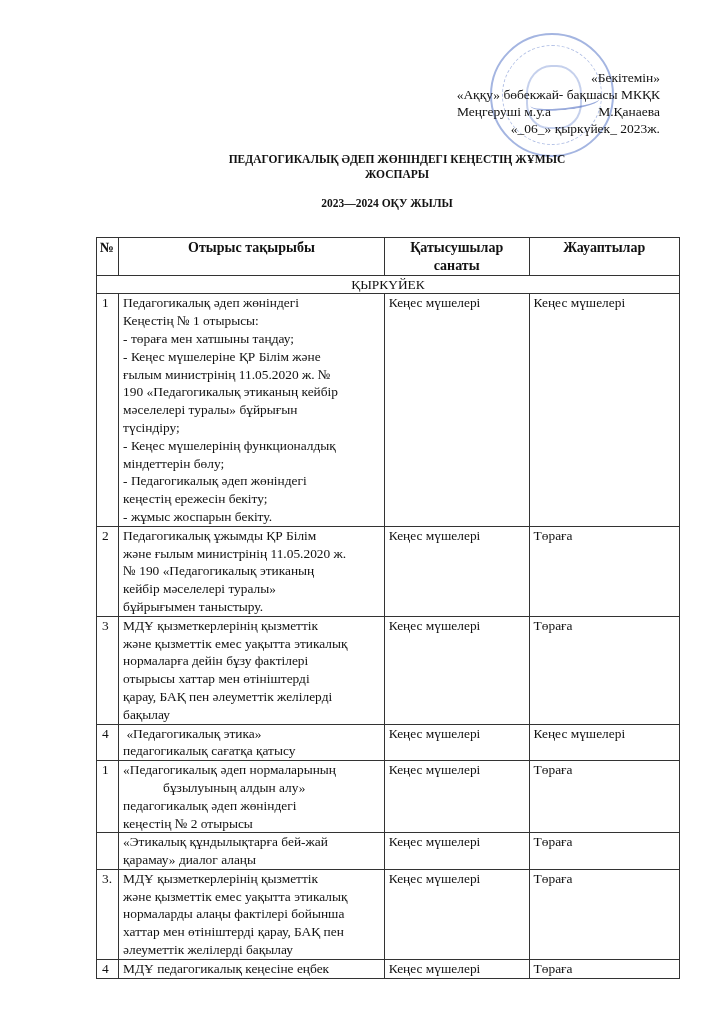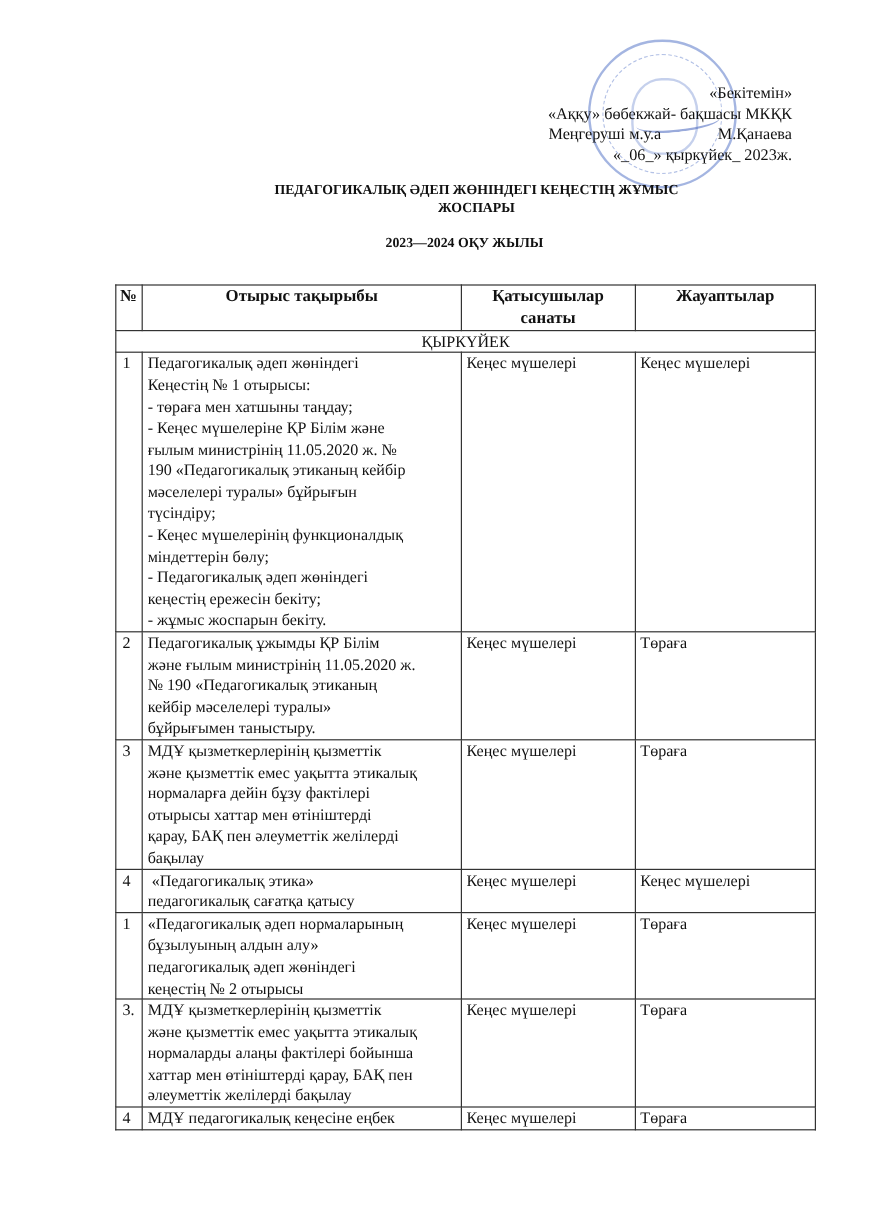--- a/index.html
+++ b/index.html
@@ -115,23 +115,32 @@
           <span class="line" style="white-space: pre;"> «Педагогикалық этика»</span>
           <span class="line" style="white-space: pre;">педагогикалық сағатқа қатысу</span>
         </td>
         <td>Кеңес мүшелері</td>
         <td>Кеңес мүшелері</td>
       </tr>
       <tr>
         <td class="num">1</td>
         <td>
           <span class="line" style="white-space: pre;">«Педагогикалық әдеп нормаларының</span>
-          <span class="line" style="white-space: pre;">бұзылуының алдын алу»</span>
+          <span class="line" style="white-space: pre; margin-left: 40px;">бұзылуының алдын алу»</span>
           <span class="line" style="white-space: pre;">педагогикалық әдеп жөніндегі</span>
           <span class="line" style="white-space: pre;">кеңестің № 2 отырысы</span>
+        </td>
+        <td>Кеңес мүшелері</td>
+        <td>Төраға</td>
+      </tr>
+      <tr>
+        <td class="num"></td>
+        <td>
+          <span class="line" style="white-space: pre;">«Этикалық құндылықтарға бей-жай</span>
+          <span class="line" style="white-space: pre;">қарамау» диалог алаңы</span>
         </td>
         <td>Кеңес мүшелері</td>
         <td>Төраға</td>
       </tr>
       <tr>
         <td class="num">3.</td>
         <td>
           <span class="line" style="white-space: pre;">МДҰ қызметкерлерінің қызметтік</span>
           <span class="line" style="white-space: pre;">және қызметтік емес уақытта этикалық</span>
           <span class="line" style="white-space: pre;">нормаларды алаңы фактілері бойынша</span>

